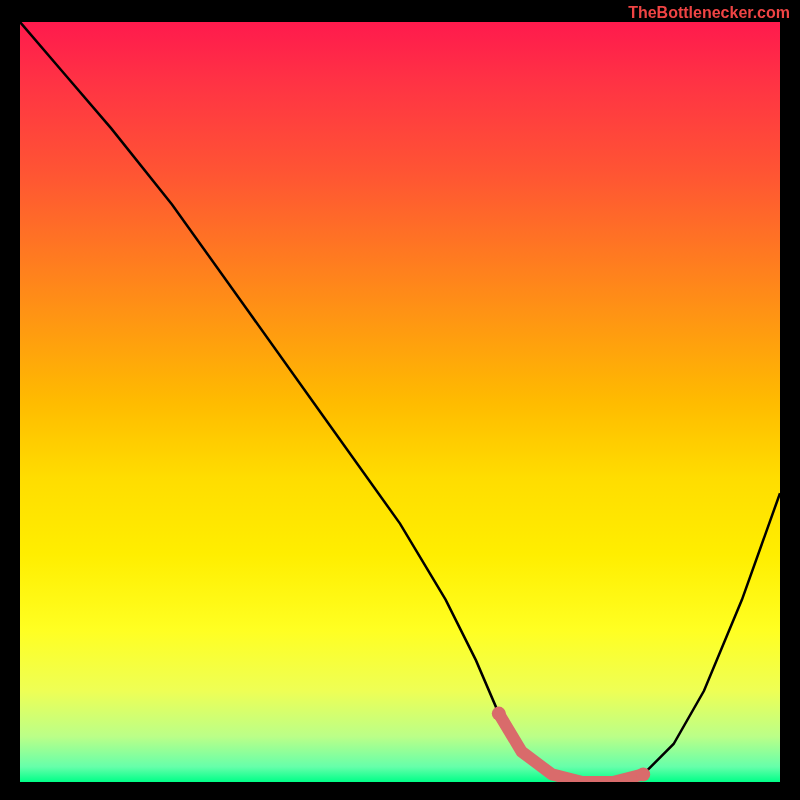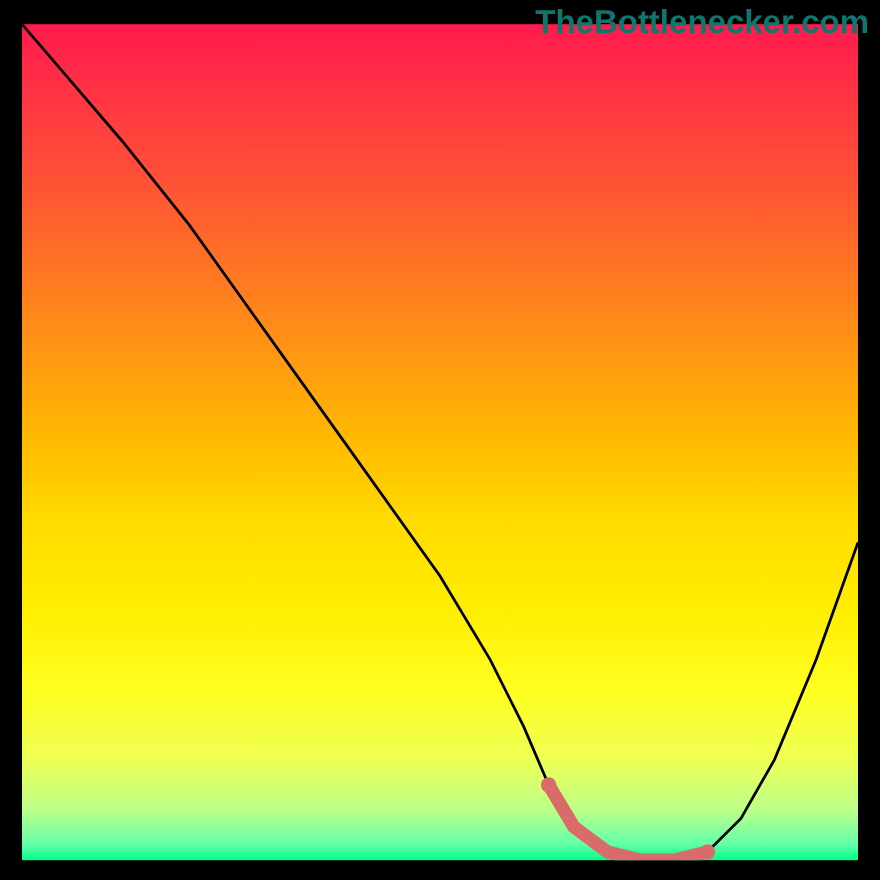--- a/index.html
+++ b/index.html
@@ -13,22 +13,22 @@
   }
   .container {
     width: 800px;
     height: 800px;
     position: relative;
   }
   .watermark {
     position: absolute;
     top: 4px;
     right: 10px;
-    color: #0f766e;
-    font-size: 30px;
+    color: #ef4444;
+    font-size: 16px;
     font-weight: bold;
     z-index: 10;
   }
   .plot-area {
     position: absolute;
     left: 20px;
     top: 22px;
     width: 760px;
     height: 760px;
     background: linear-gradient(to bottom,

